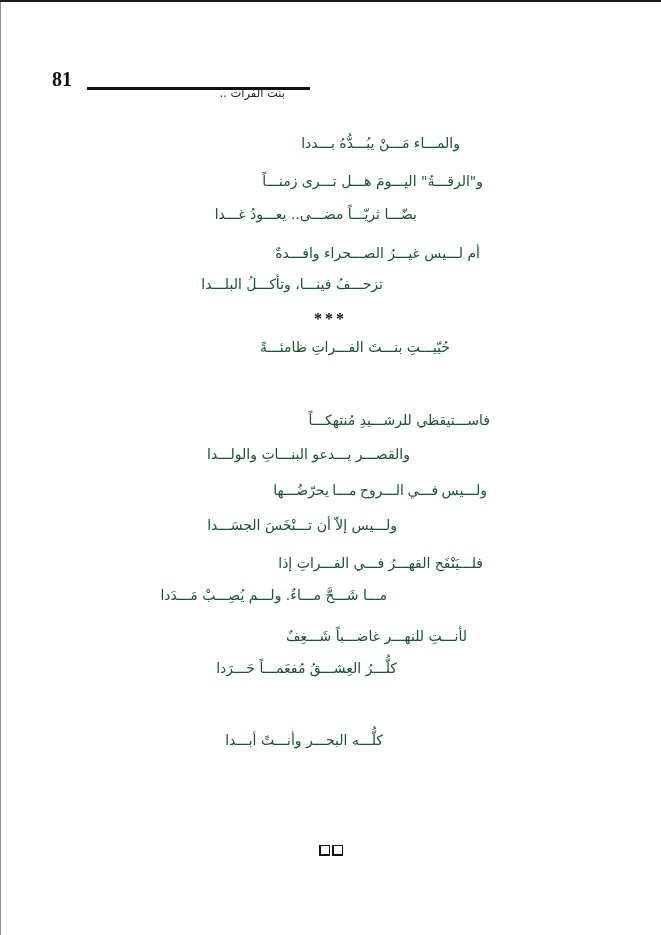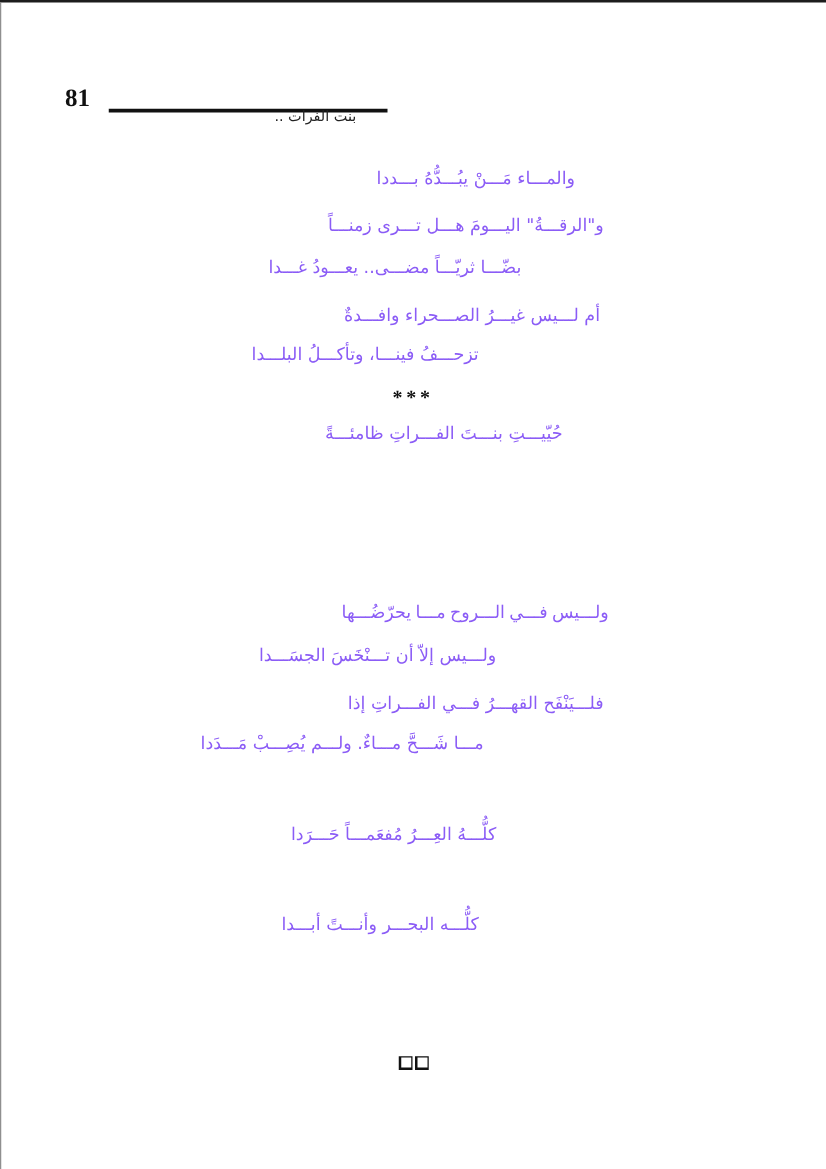--- a/index.html
+++ b/index.html
@@ -49,21 +49,21 @@
   .poem {
     position: absolute;
     inset: 0;
   }
   .verse {
     position: absolute;
     direction: rtl;
     white-space: nowrap;
     font-size: 14px;
     line-height: 20px;
-    color: #8b5cf6;
+    color: #14532d;
     letter-spacing: 0.2px;
   }
   .stanza-divider {
     position: absolute;
     font-family: "Liberation Serif", serif;
     font-weight: bold;
     font-size: 16px;
     letter-spacing: 3px;
     color: #111;
   }
@@ -98,25 +98,28 @@
   <div class="poem">
     <div class="verse" style="top:131px; right:201px;">والمـــاء مَـــنْ يبُـــدُّهُ بـــددا</div>
     <div class="verse" style="top:169px; right:178px;">و"الرقـــةُ" اليـــومَ هـــل تـــرى زمنـــاً</div>
     <div class="verse" style="top:202px; right:244px;">بضّـــا ثريّـــاً مضـــى.. يعـــودُ غـــدا</div>
     <div class="verse" style="top:241px; right:181px;">أم لـــيس غيـــرُ الصـــحراء وافـــدةٌ</div>
     <div class="verse" style="top:272px; right:278px;">تزحـــفُ فينـــا، وتأكـــلُ البلـــدا</div>
 
     <div class="stanza-divider" style="top:308px; right:314px;">***</div>
 
     <div class="verse" style="top:335px; right:211px;">حُيّيـــتِ بنـــتَ الفـــراتِ ظامئـــةً</div>
+    <div class="verse" style="top:408px; right:171px;">فاســـتيقظي للرشـــيدِ مُنتهكـــاً</div>
+    <div class="verse" style="top:442px; right:251px;">والقصـــر يـــدعو البنـــاتِ والولـــدا</div>
     <div class="verse" style="top:479px; right:174px;font-family:Liberation Serif, serif;">ولـــيس فـــي الـــروح مـــا يحرّضُـــها</div>
     <div class="verse" style="top:513px; right:264px;text-align:right;">ولـــيس إلاّ أن تـــنْخَسَ الجسَـــدا</div>
     <div class="verse" style="top:551px; right:178px;margin-left:32px;">فلـــيَنْفَح القهـــرُ فـــي الفـــراتِ إذا</div>
     <div class="verse" style="top:583px; right:274px;">مـــا شَـــحَّ مـــاءٌ. ولـــم يُصِـــبْ مَـــدَدا</div>
-    <div class="verse" style="top:656px; right:264px;">كلُّـــهُ العِـــرُ مُفعَمـــاً حَـــرَدا</div>
+    <div class="verse" style="top:624px; right:194px;">لأنـــتِ للنهـــر غاضـــباً شَـــغِفٌ</div>
+    <div class="verse" style="top:656px; right:264px;">كلُّـــرُ العِشـــقُ مُفعَمـــاً حَـــرَدا</div>
     <div class="verse" style="top:728px; right:278px;">كلُّـــه البحـــر وأنـــتً أبـــدا</div>
   </div>
 
   <div class="footer-ornament" title="❑❑">
     <span class="end-square"></span><span class="end-square"></span>
   </div>
 
 </div>
 
 </body></html>

